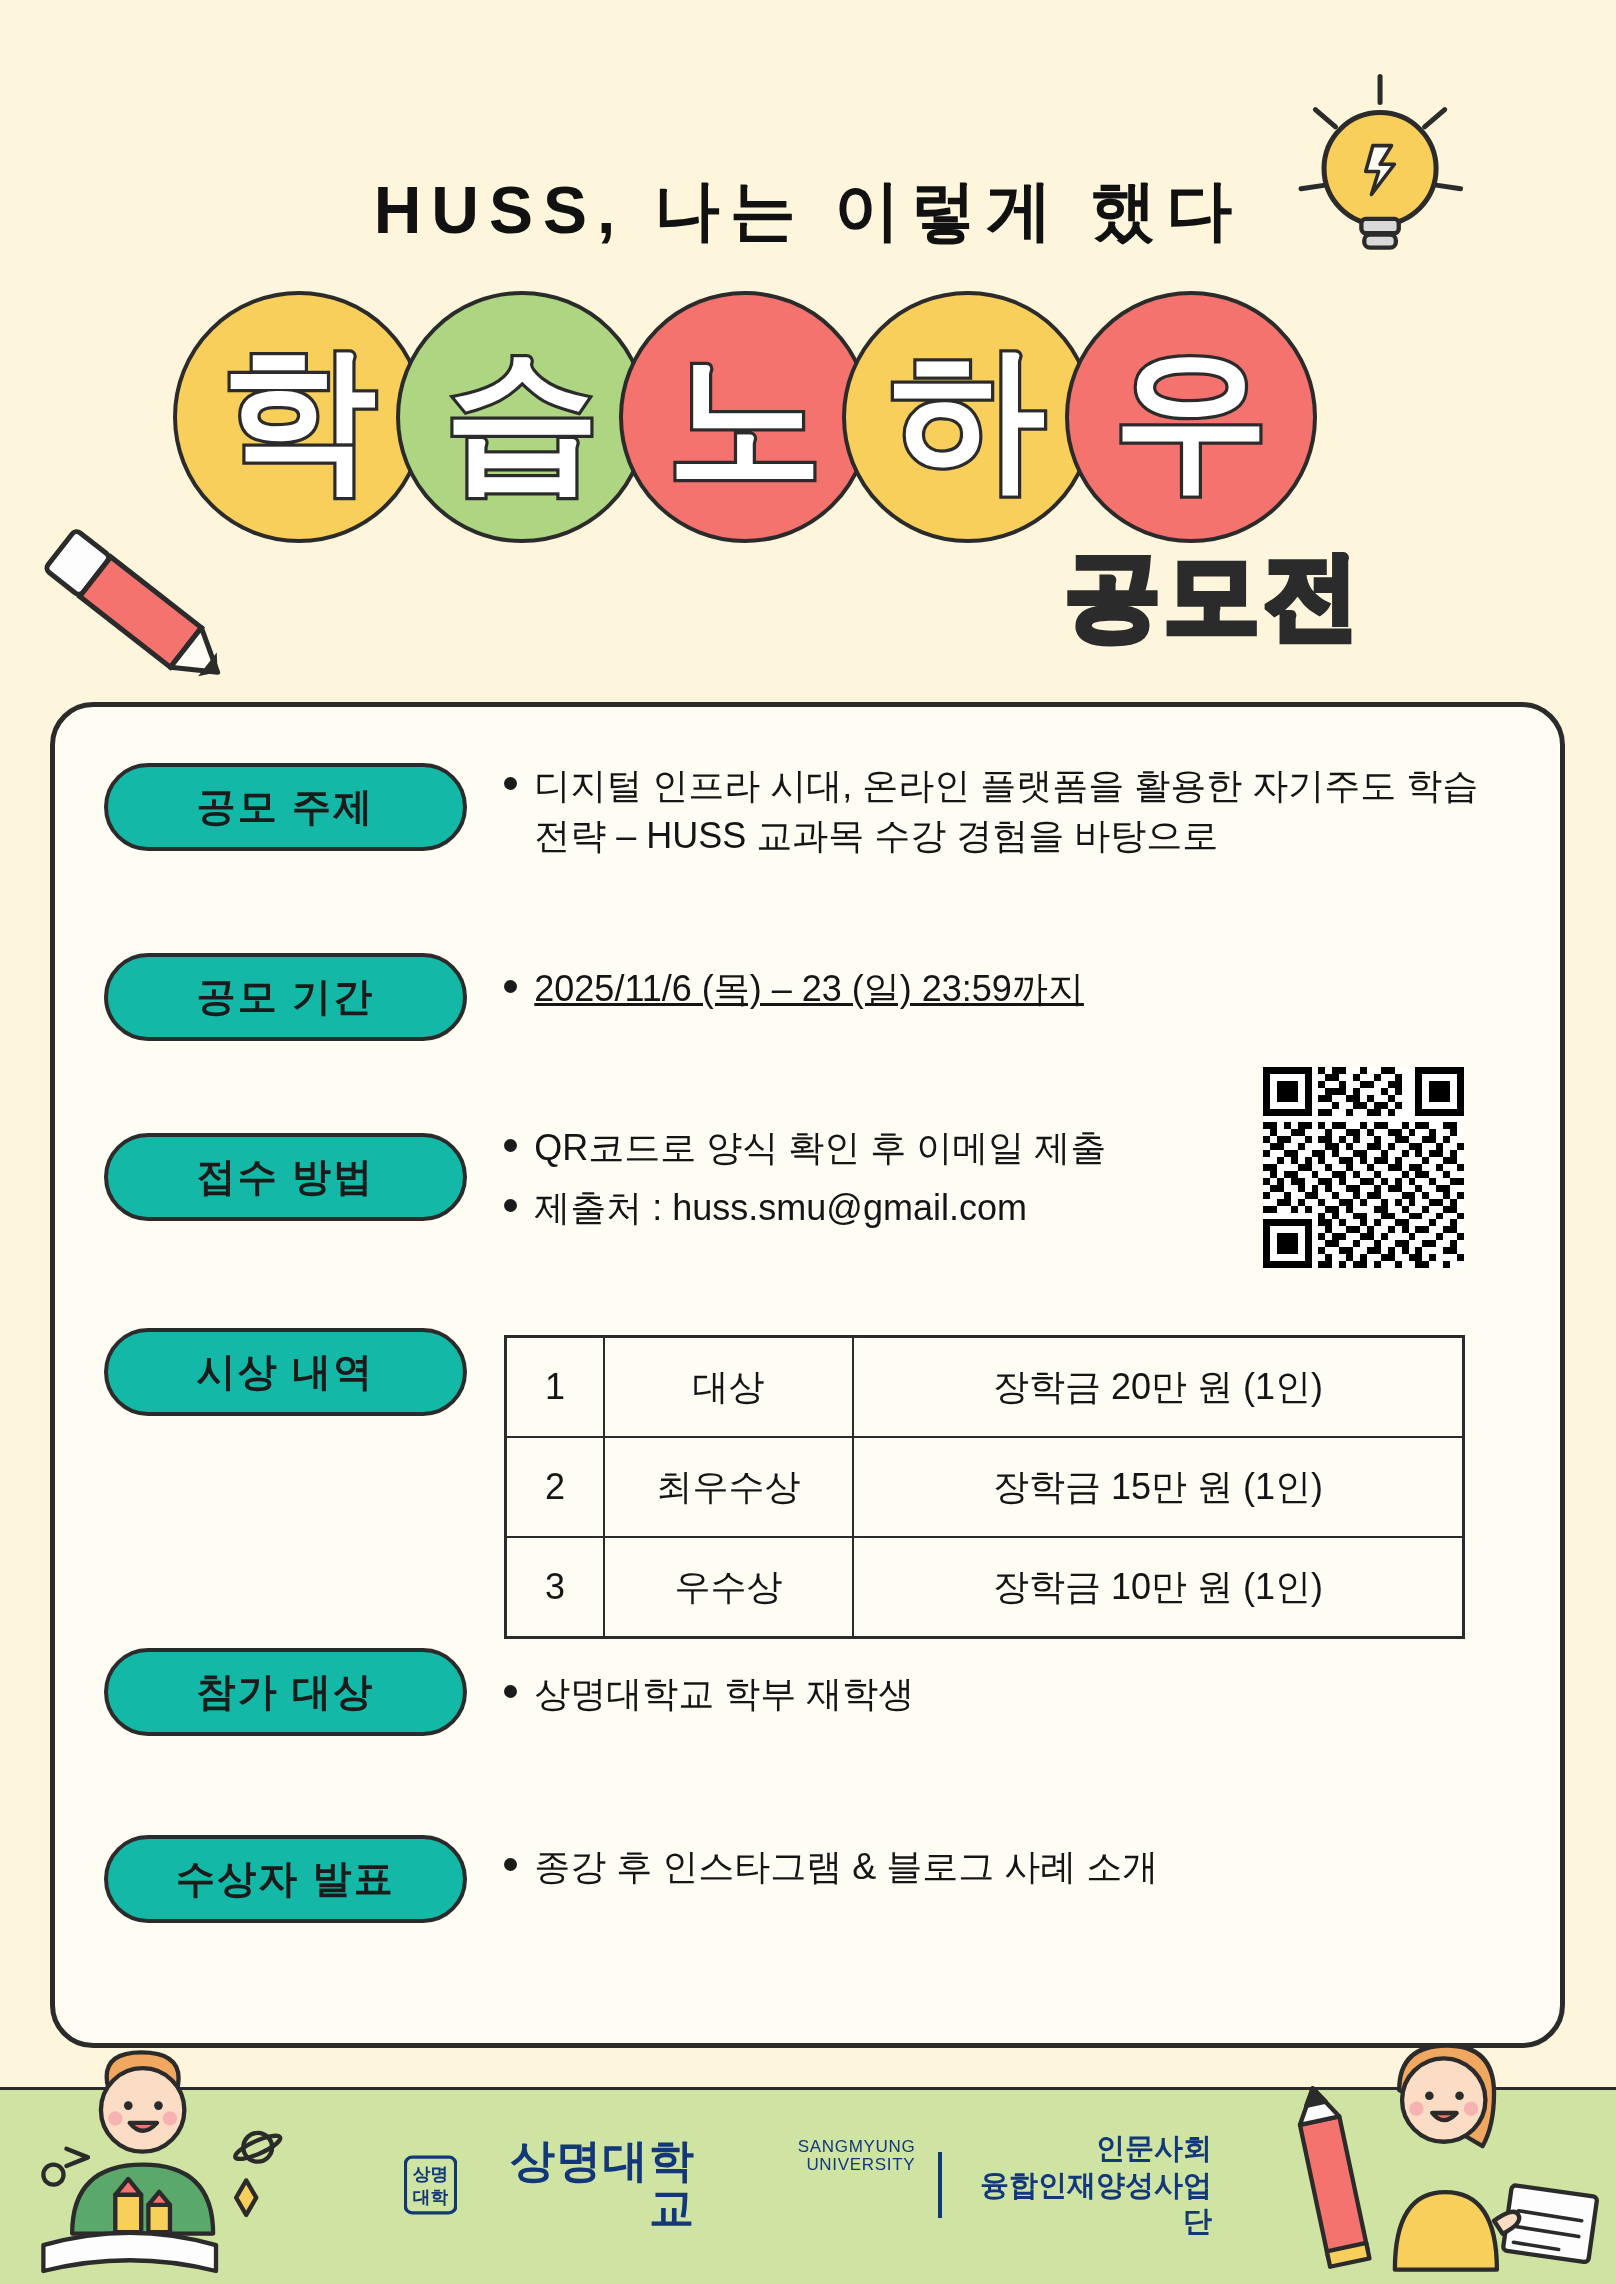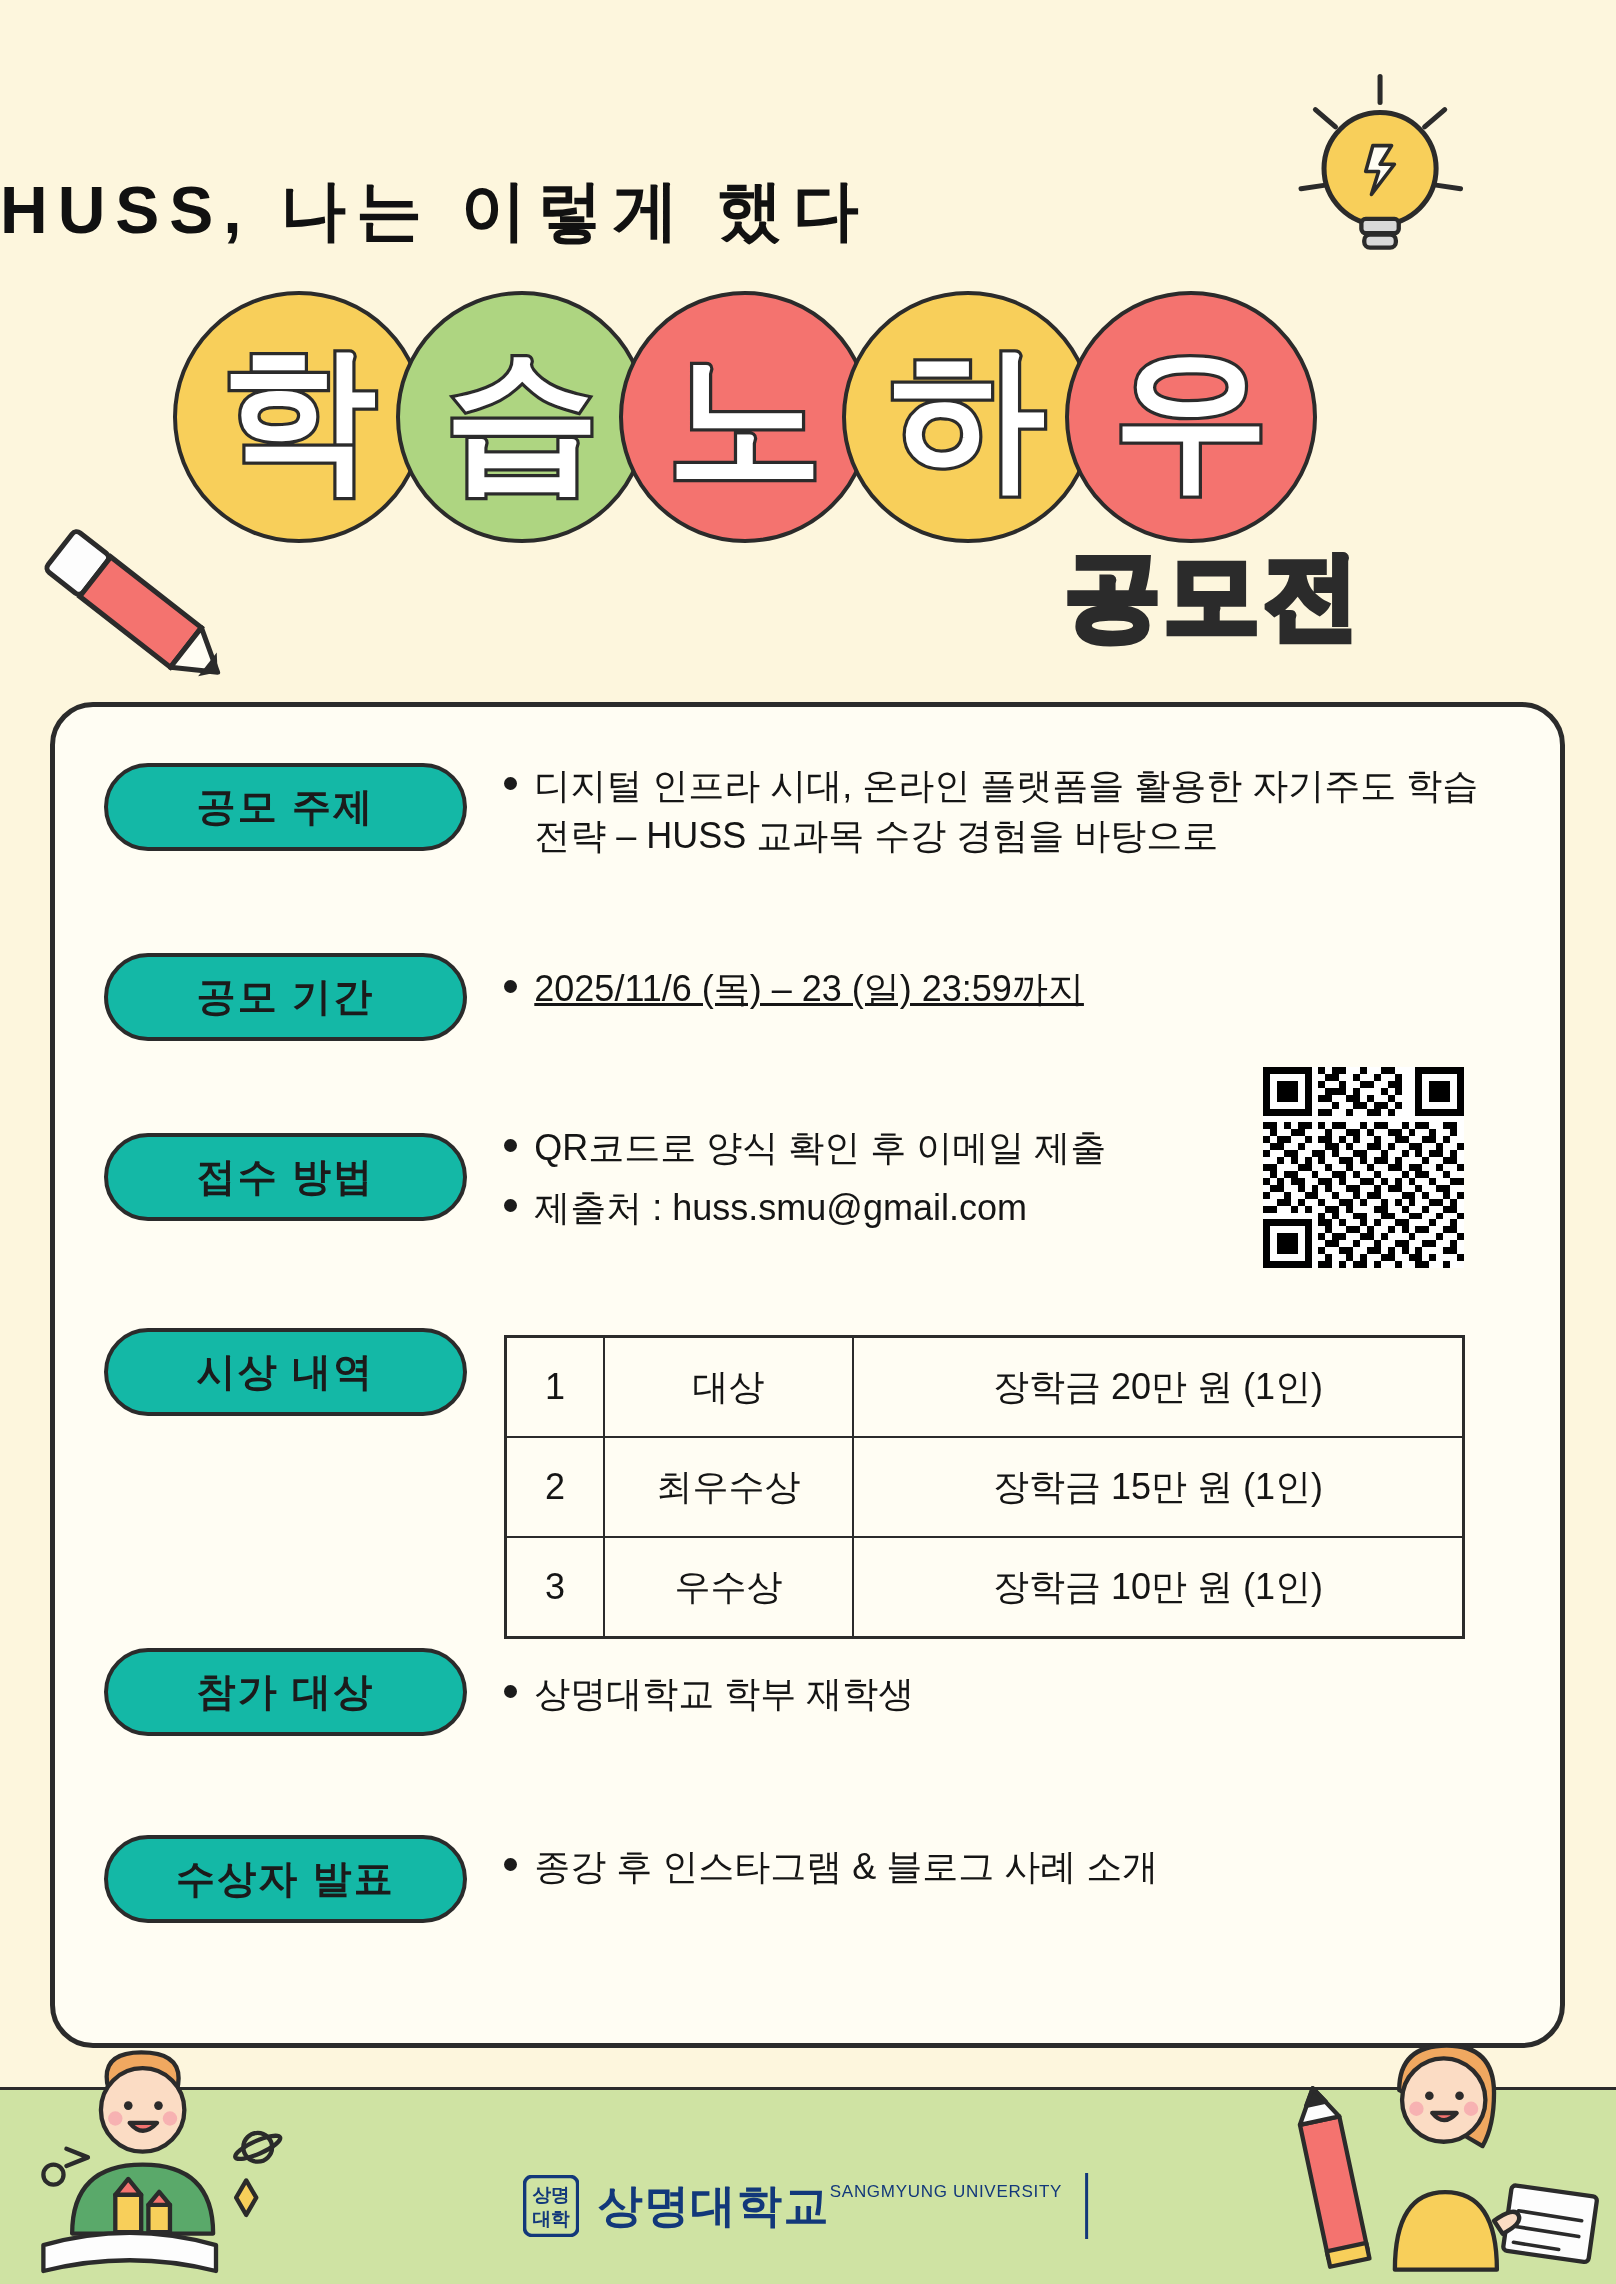--- a/index.html
+++ b/index.html
@@ -7,20 +7,21 @@
     width:1616px;height:2284px;
     background:#fdf6dd;
     font-family:"Liberation Sans", sans-serif;
     position:relative;overflow:hidden;
   }
   .poster{position:absolute;inset:0;}
 
   
   .headline{
     position:absolute;top:166px;left:0;width:100%;
+    text-align:center;
     font-size:66px;font-weight:700;letter-spacing:10px;color:#111;
   }
   .bulb{position:absolute;top:68px;left:1288px;width:187px;height:194px;}
 
   
   .circles{position:absolute;top:291px;left:173px;width:1281px;height:259px;}
   .circ{
     position:absolute;top:0;width:252px;height:252px;border-radius:50%;
     border:4.3px solid #2b2b2b;box-sizing:border-box;
   }
@@ -495,20 +496,24 @@
       <svg class="logo-mark" viewBox="0 0 78 86">
         <rect x="2" y="2" width="74" height="82" rx="10" fill="none" stroke="#12387a" stroke-width="5"></rect>
         <text x="39" y="36" font-size="26" font-weight="700" fill="#12387a" text-anchor="middle" font-family="'Liberation Sans',sans-serif">상명</text>
         <text x="39" y="70" font-size="26" font-weight="700" fill="#12387a" text-anchor="middle" font-family="'Liberation Sans',sans-serif">대학</text>
       </svg>
       <div class="logo-text">
         <span class="logo-ko">상명대학교</span>
         <span class="logo-en">SANGMYUNG UNIVERSITY</span>
       </div>
       <div class="logo-div"></div>
+      <div class="logo-dept">
+        <span>인문사회</span>
+        <span>융합인재양성사업단</span>
+      </div>
     </div>
 
     <svg class="kid-right" viewBox="0 0 520 380">
       <g stroke="#2b2b2b" stroke-width="6" stroke-linejoin="round" stroke-linecap="round">
         <path d="M238 110 q0 -62 66 -62 q66 0 66 66 q0 46 -16 74 l-24 -14 l0 -54 l-84 -6 z" fill="#f0a860"></path>
         <circle cx="300" cy="124" r="58" fill="#fbdcc4"></circle>
         <circle cx="280" cy="118" r="6" fill="#2b2b2b" stroke="none"></circle>
         <circle cx="322" cy="118" r="6" fill="#2b2b2b" stroke="none"></circle>
         <path d="M284 142 q16 20 34 0 z" fill="#f4736f"></path>
         <circle cx="262" cy="136" r="10" fill="#f7b2b2" stroke="none"></circle>

